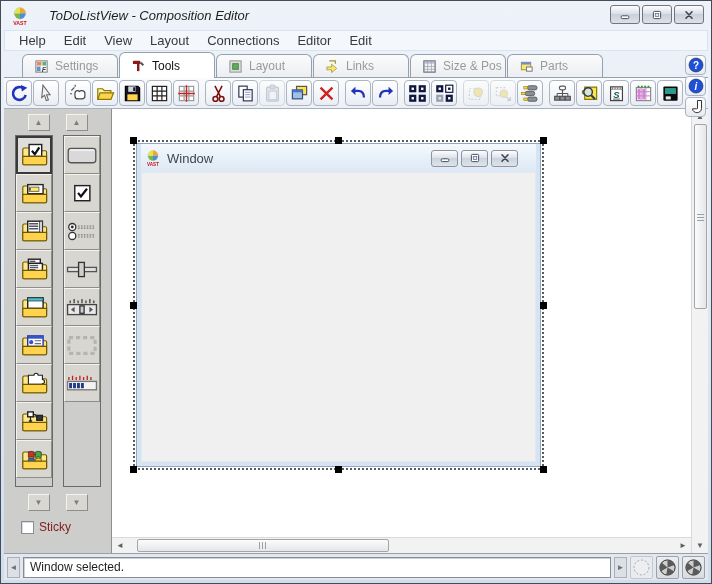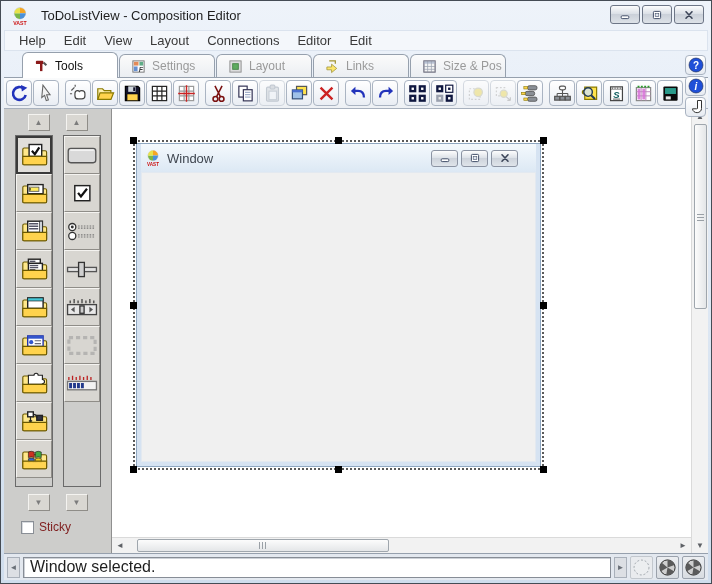--- a/index.html
+++ b/index.html
@@ -5,21 +5,21 @@
   * { margin:0; padding:0; box-sizing:border-box; }
   html,body { width:712px; height:584px; font-family:"Liberation Sans",sans-serif; background:#fff; }
   .app { width:712px; height:584px; border:1px solid #454c55; background:linear-gradient(#eef3fa,#cfdded);
          padding:0 3px 3px 3px; display:flex; flex-direction:column; position:relative; }
   .ic { display:inline-flex; align-items:center; justify-content:center; }
   .ic svg { width:100%; height:100%; display:block; }
 
   
   .titlebar { height:29px; display:flex; align-items:center; padding:0 4px 0 7px; flex:none; }
   .titlebar .app-icon { width:18px; height:18px; }
-  .titlebar .title { font-size:13px; color:#1e1e1e; margin-left:12px; flex:1; white-space:nowrap; }
+  .titlebar .title { font-size:13px; color:#1e1e1e; margin-left:20px; flex:1; white-space:nowrap;font-style:italic; }
   .win-controls { display:flex; gap:2px; align-self:flex-start; margin-top:4px; }
   .win-btn { width:30px; height:19px; border:1px solid #6d7687; border-radius:3px;
              background:linear-gradient(#fdfdfd,#dbe0e7 45%,#c9cfd8 46%,#dde2e8);
              display:flex; align-items:center; justify-content:center; }
   .win-btn .ic { width:10px; height:10px; }
 
   
   .menubar { height:21px; background:#f4f7fb; border:1px solid #dbe3ee; display:flex; align-items:center;
              padding-left:5px; font-size:13px; color:#3a3a3a; flex:none; }
   .menu-item { padding:1px 9px; cursor:default; }
@@ -102,21 +102,21 @@
                 display:flex; align-items:center; justify-content:center; }
   .widget-btn .ic { width:10px; height:10px; }
   .widget-body { flex:1; background:#f0f0f0; border:1px solid #e3e9f0; }
 
   
   .statusbar { height:27px; flex:none; background:#e3e8ef; border-top:1px solid #96a0ad;
                display:flex; align-items:center; padding:2px 3px; gap:3px; }
   .sb-arrow { width:13px; height:21px; background:#dcdfe4; border:1px solid #a9b0ba; color:#6a7078;
               font-size:8px; display:flex; align-items:center; justify-content:center; }
   .sb-field { flex:1; height:21px; background:#fff; border:1px solid #878d96; box-shadow:inset 1px 1px 0 #cdd1d7;
-              font-size:16px; color:#1e1e1e; display:flex; align-items:center; padding-left:6px; }
+              font-size:12px; color:#1e1e1e; display:flex; align-items:center; padding-left:6px; }
   .sb-ind { width:23px; height:23px; border:1px solid #9aa1ab; border-radius:2px;
             background:linear-gradient(#eceef1,#d8dce1); display:flex; align-items:center; justify-content:center; }
   .sb-ind .ic { width:19px; height:19px; }
   .sb-ind.off { background:#e9ebee; border-color:#c2c7cd; }
 </style>
 </head>
 <body>
 
 <div class="app">
 
@@ -162,42 +162,42 @@
       <span class="menu-item">Help</span>
       <span class="menu-item">Edit</span>
       <span class="menu-item">View</span>
       <span class="menu-item">Layout</span>
       <span class="menu-item">Connections</span>
       <span class="menu-item">Editor</span>
       <span class="menu-item">Edit</span>
     </div>
 
   <div class="tabbar" id="tab-bar">
-      <div class="tab active">
-        <span class="ic">
-          <svg viewBox="0 0 16 16">
-            <rect x="2" y="3" width="8" height="3.5" rx="1" fill="#8b1a1a"></rect>
-            <rect x="6.4" y="5" width="2.6" height="9" fill="#8b1a1a"></rect>
-            <path d="M10.8 4 L14 7 L12.4 8.6 L9.4 5.6 Z" fill="#555"></path>
-          </svg>
-        </span>
-        <span>Tools</span>
-      </div>
       <div class="tab">
         <span class="ic">
           <svg viewBox="0 0 16 16">
             <rect x="2" y="2" width="12" height="12" fill="#fff" stroke="#555"></rect>
             <rect x="3" y="3" width="5" height="4" fill="#e07030"></rect>
             <rect x="9" y="3" width="4" height="4" fill="#3a9a6a"></rect>
             <rect x="3" y="8" width="4" height="5" fill="#4478c8"></rect>
             <text x="10.6" y="13.6" font-size="7.5" fill="#111" text-anchor="middle" font-weight="bold" font-style="italic">F</text>
           </svg>
         </span>
         <span>Settings</span>
       </div>
+      <div class="tab active">
+        <span class="ic">
+          <svg viewBox="0 0 16 16">
+            <rect x="2" y="3" width="8" height="3.5" rx="1" fill="#8b1a1a"></rect>
+            <rect x="6.4" y="5" width="2.6" height="9" fill="#8b1a1a"></rect>
+            <path d="M10.8 4 L14 7 L12.4 8.6 L9.4 5.6 Z" fill="#555"></path>
+          </svg>
+        </span>
+        <span>Tools</span>
+      </div>
       <div class="tab">
         <span class="ic">
           <svg viewBox="0 0 16 16">
             <rect x="2" y="2" width="12" height="12" fill="#d8d8d8" stroke="#777"></rect>
             <rect x="5" y="5" width="6" height="6" fill="#3a9a3a" stroke="#1d6b1d"></rect>
           </svg>
         </span>
         <span>Layout</span>
       </div>
       <div class="tab">
@@ -212,20 +212,30 @@
       <div class="tab">
         <span class="ic">
           <svg viewBox="0 0 16 16">
             <rect x="2" y="2" width="12" height="12" fill="#f4f4f4" stroke="#667"></rect>
             <rect x="2" y="2" width="12" height="3" fill="#aab6cc"></rect>
             <path d="M6 2 V14 M10 2 V14 M2 8 H14 M2 11 H14" stroke="#8892a2" fill="none" stroke-width="0.8"></path>
             <rect x="2" y="2" width="12" height="12" fill="none" stroke="#667"></rect>
           </svg>
         </span>
         <span>Size &amp; Pos</span>
+      </div>
+      <div class="tab">
+        <span class="ic">
+          <svg viewBox="0 0 16 16">
+            <rect x="2.5" y="3.5" width="10" height="8" fill="#ffe34d" stroke="#8a7a00"></rect>
+            <rect x="2.5" y="3.5" width="10" height="2.4" fill="#4a6fd0"></rect>
+            <rect x="8" y="8.5" width="6" height="4.5" fill="#fff" stroke="#555"></rect>
+          </svg>
+        </span>
+        <span>Parts</span>
       </div>
     </div>
 
   <div class="side-col" id="side-col">
       <span class="side-btn">
         <span class="ic">
           <svg viewBox="0 0 16 16">
             <circle cx="8" cy="8" r="7" fill="#1f4fd8" stroke="#17264d" stroke-width="0.6"></circle>
             <text x="8" y="12" font-size="10" fill="#fff" text-anchor="middle" font-weight="bold">?</text>
           </svg>

